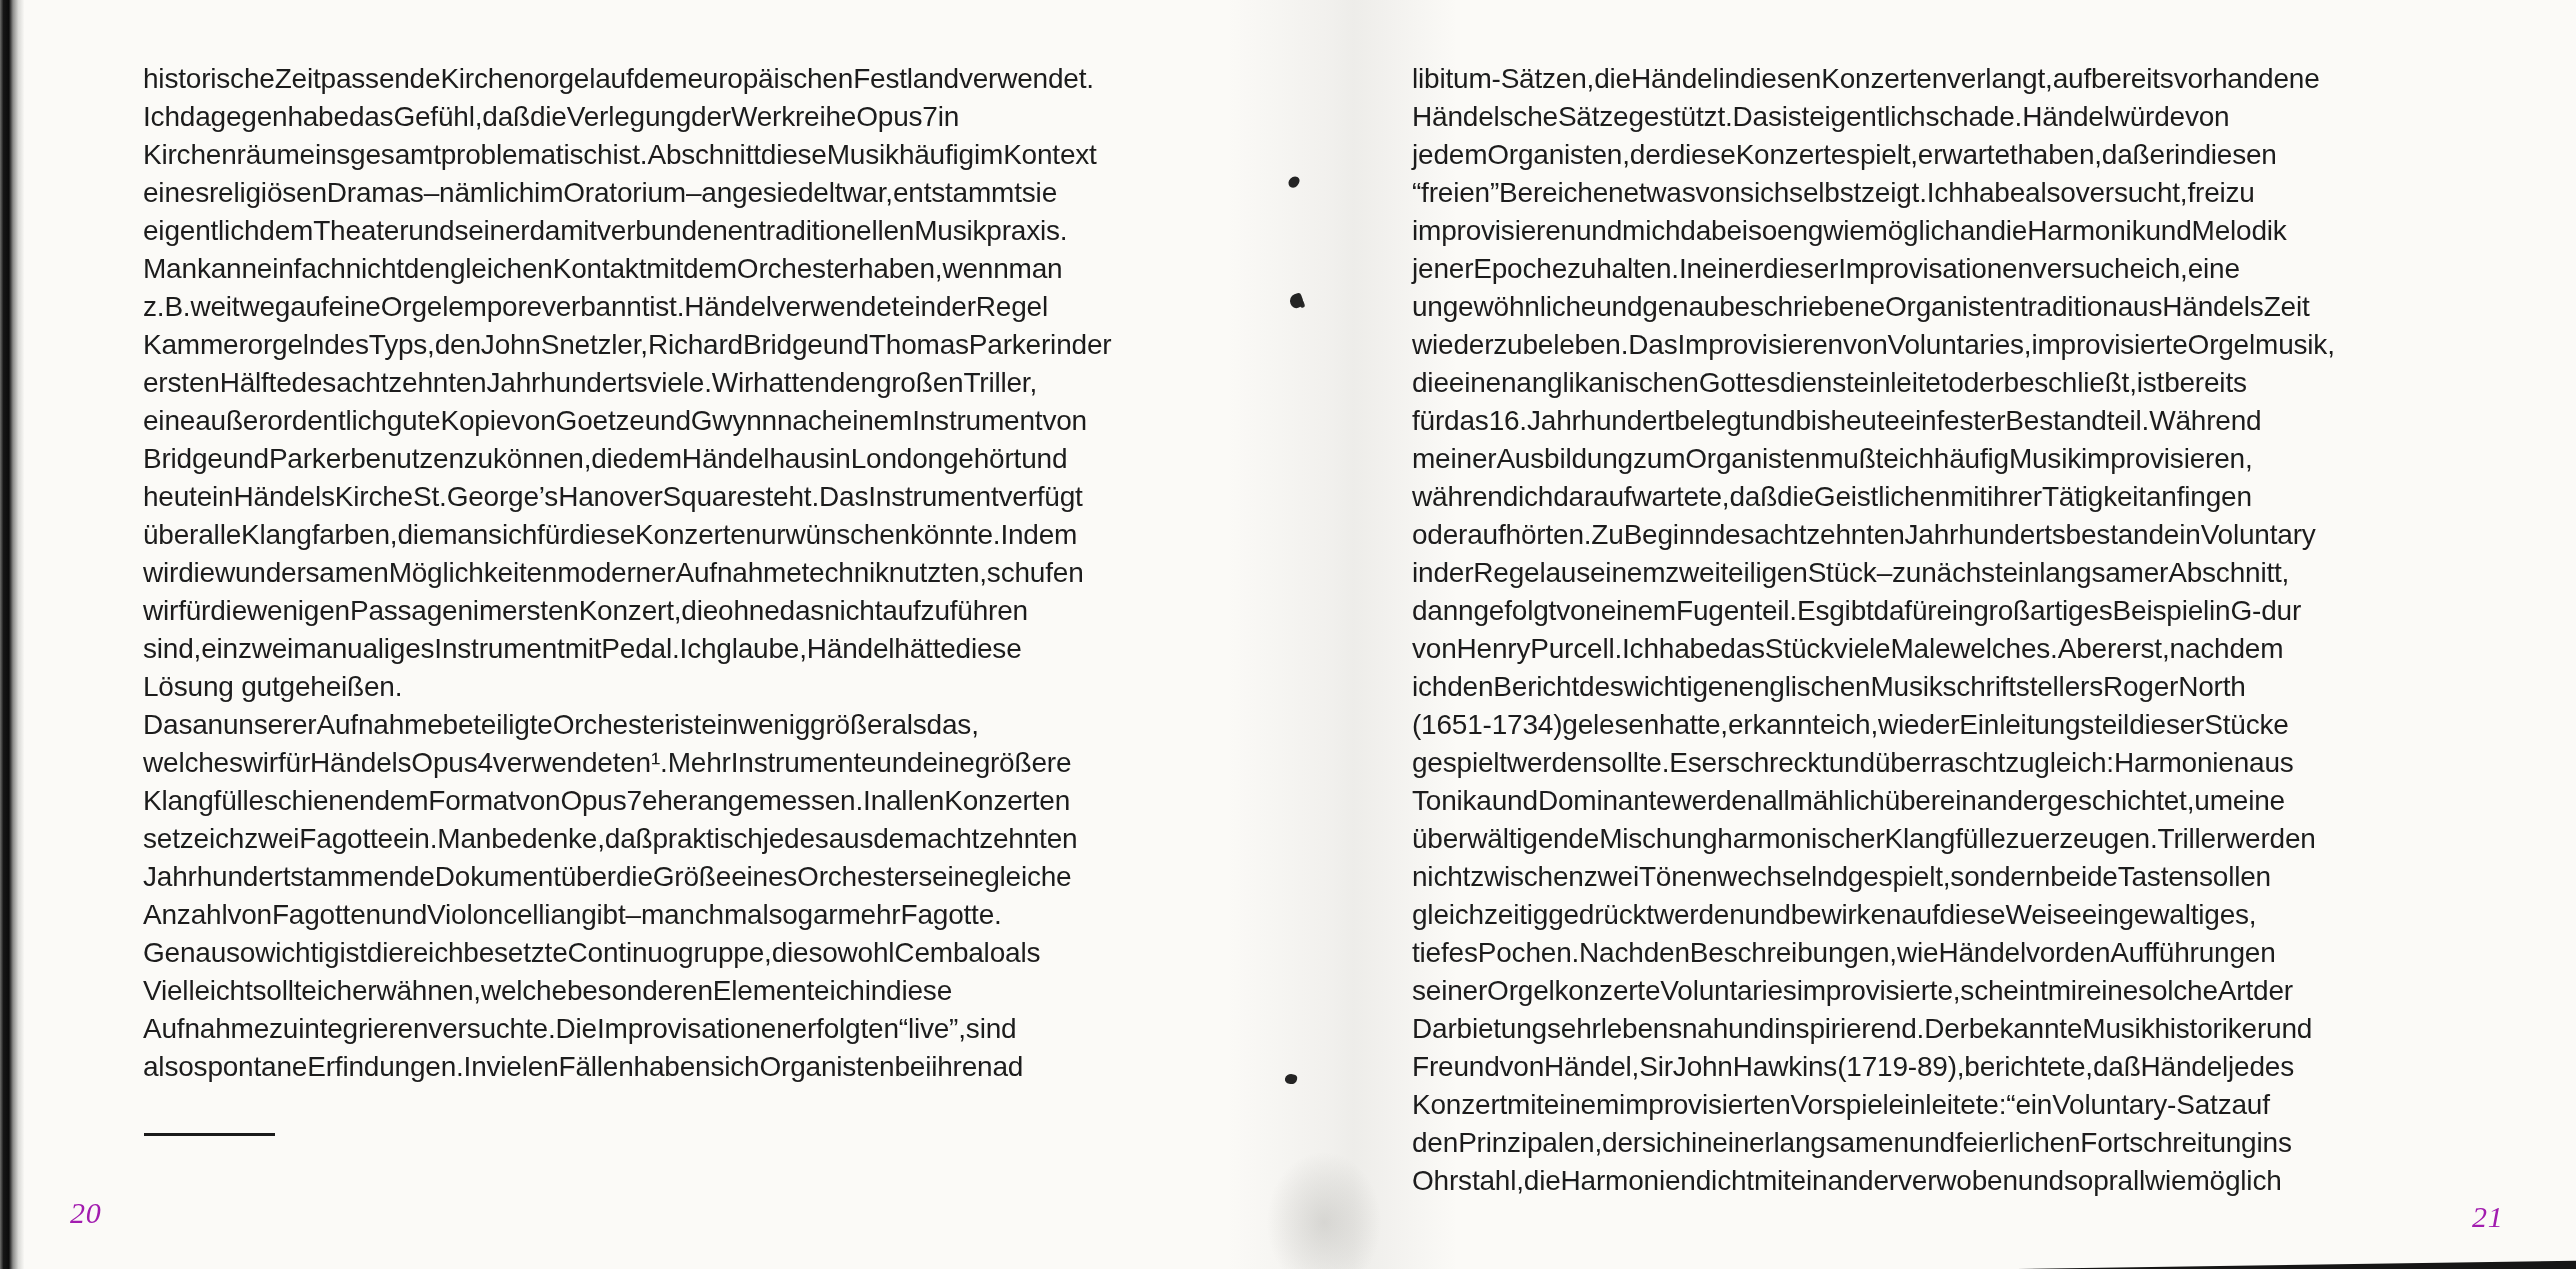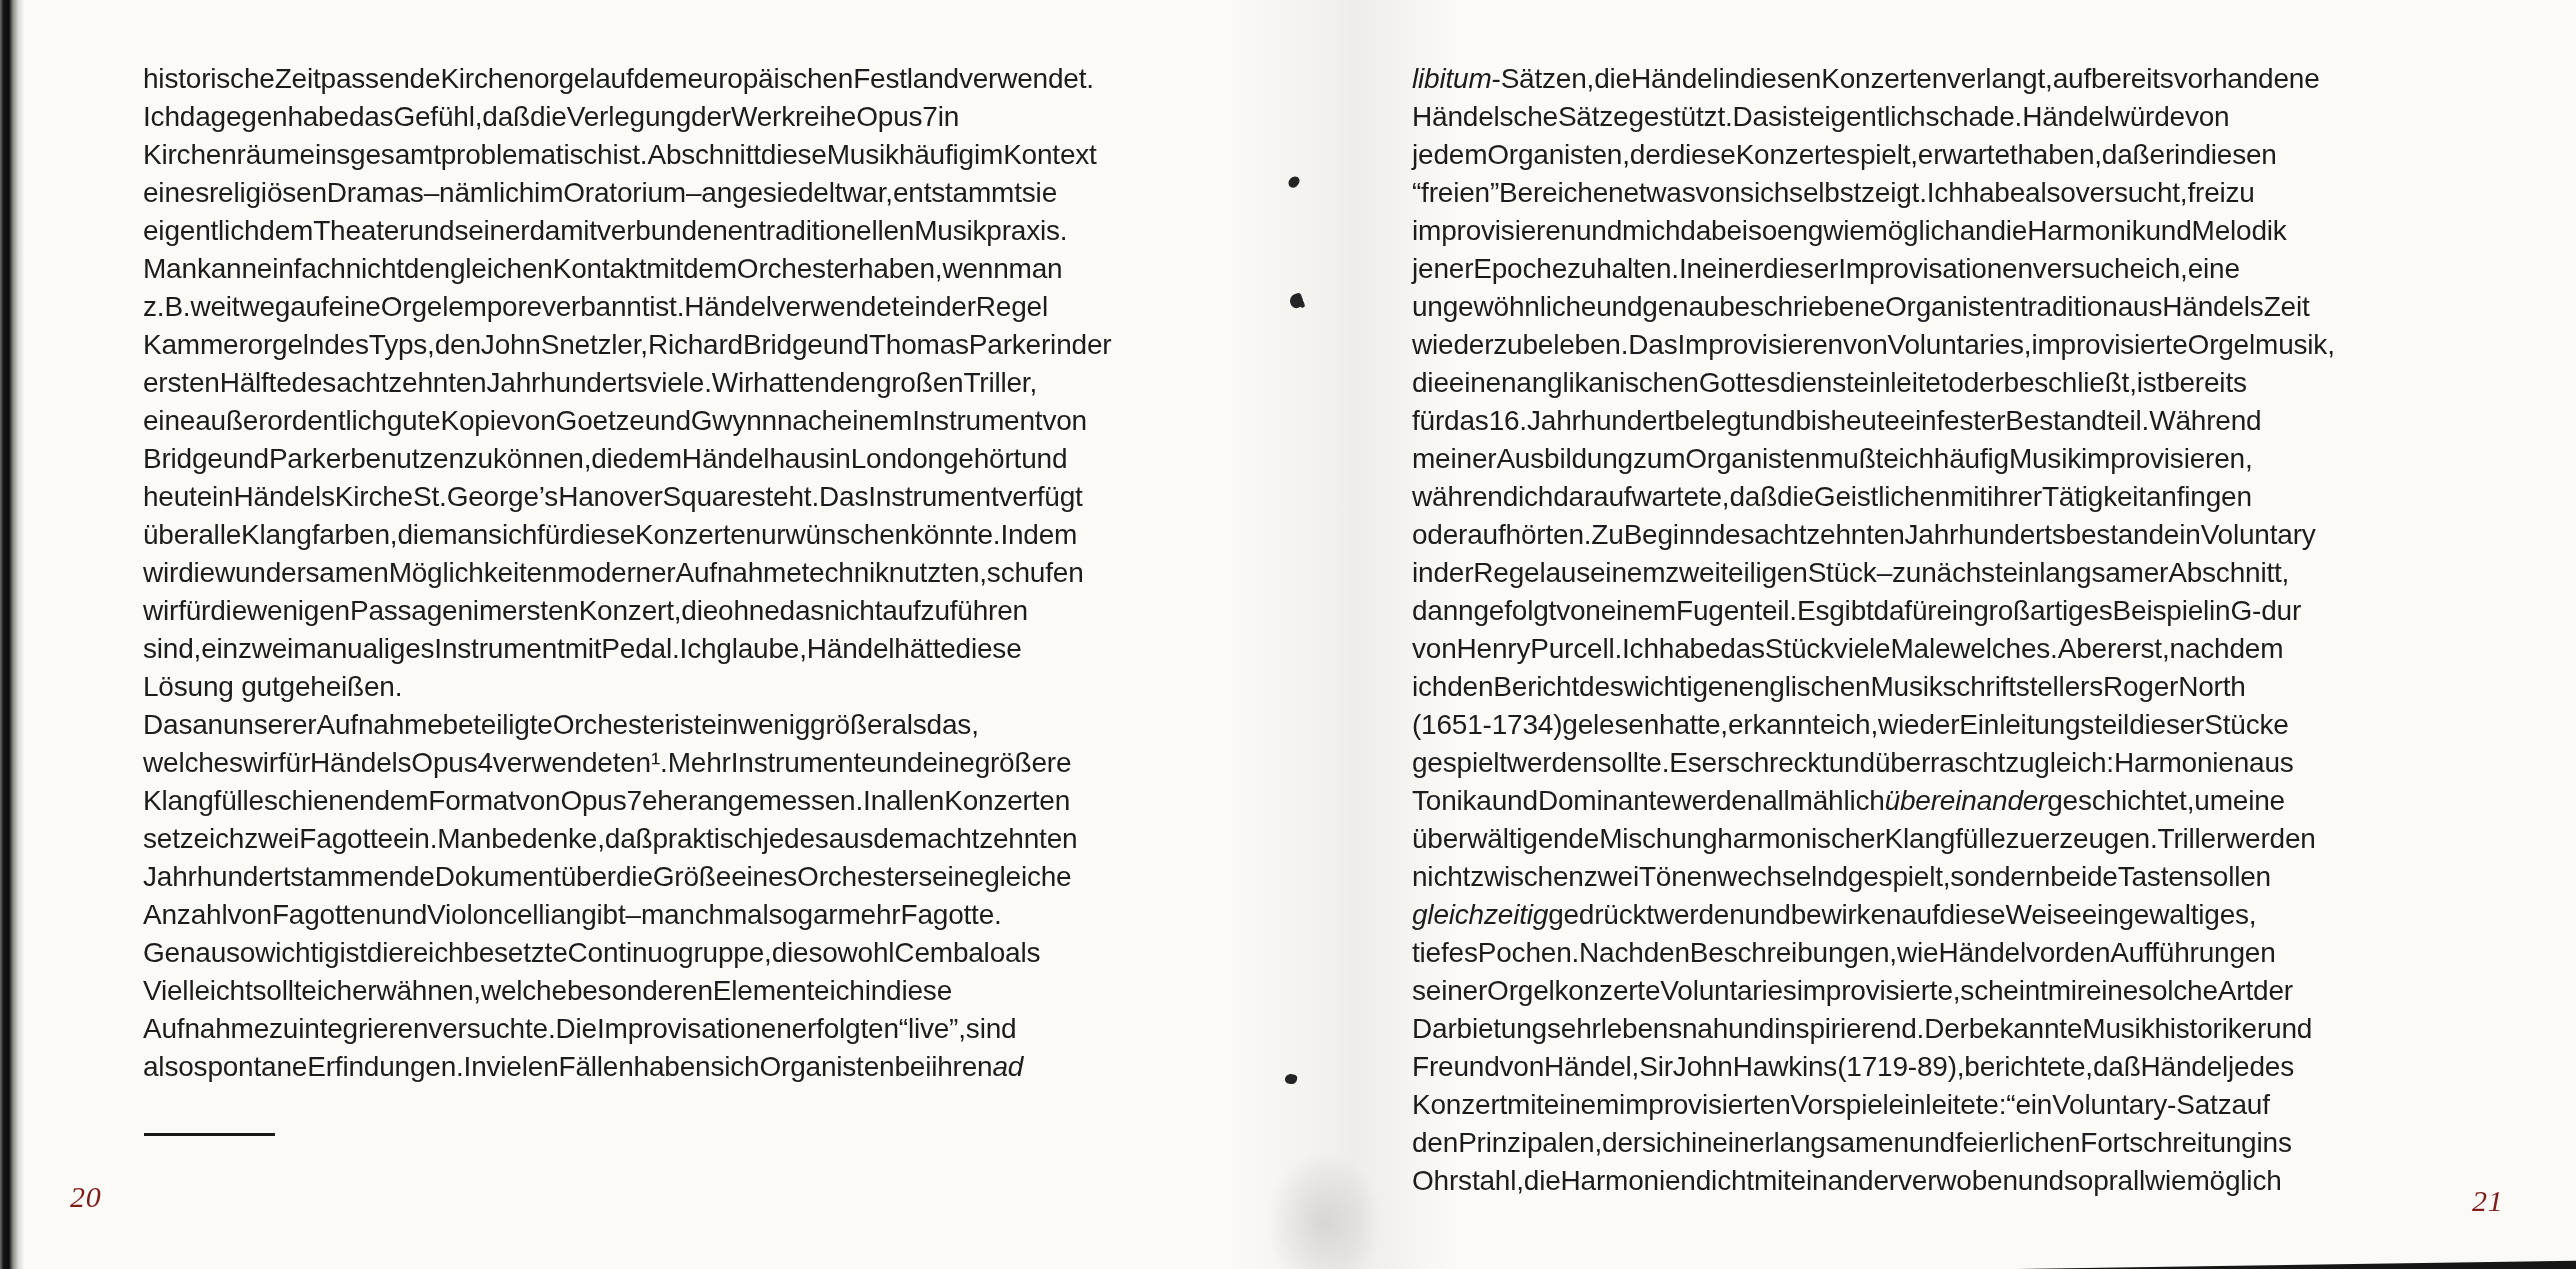--- a/index.html
+++ b/index.html
@@ -48,34 +48,34 @@
     position:absolute;left:0;top:60px;width:1090px;
     font-size:28px;letter-spacing:-0.2px;
   }
   .line{
     display:flex;justify-content:flex-start;
     height:38px;line-height:38px;
     white-space:nowrap;
   }
   .line.last{display:block;text-align:left;white-space:normal;}
   .w{white-space:nowrap;}
-  .it{font-style:italic;}
+  .it{}
 
   .footnote-rule{
     position:absolute;left:1.4px;top:1133px;width:131px;height:2.7px;background:#1a1a1a;
   }
   .footnote{
     position:absolute;left:1.4px;top:1147px;width:1022px;
     font-size:21px;line-height:27px;letter-spacing:-0.1px;
   }
   .footnote .fn-marker{display:inline-block;min-width:30px;}
   .page-number{
     position:absolute;
     font-family:"Liberation Serif", serif;font-style:italic;
-    font-size:30px;color:#7f1d1d;letter-spacing:0.7px;
+    font-size:30px;color:#a21caf;letter-spacing:0.7px;margin-top:16px;
   }
   #pn-left{left:70px;top:1180px;}
   #pn-right{left:2472px;top:1184px;}
 </style>
 </head>
 <body>
 
 <div id="book">
 
   <div class="binding"></div>

